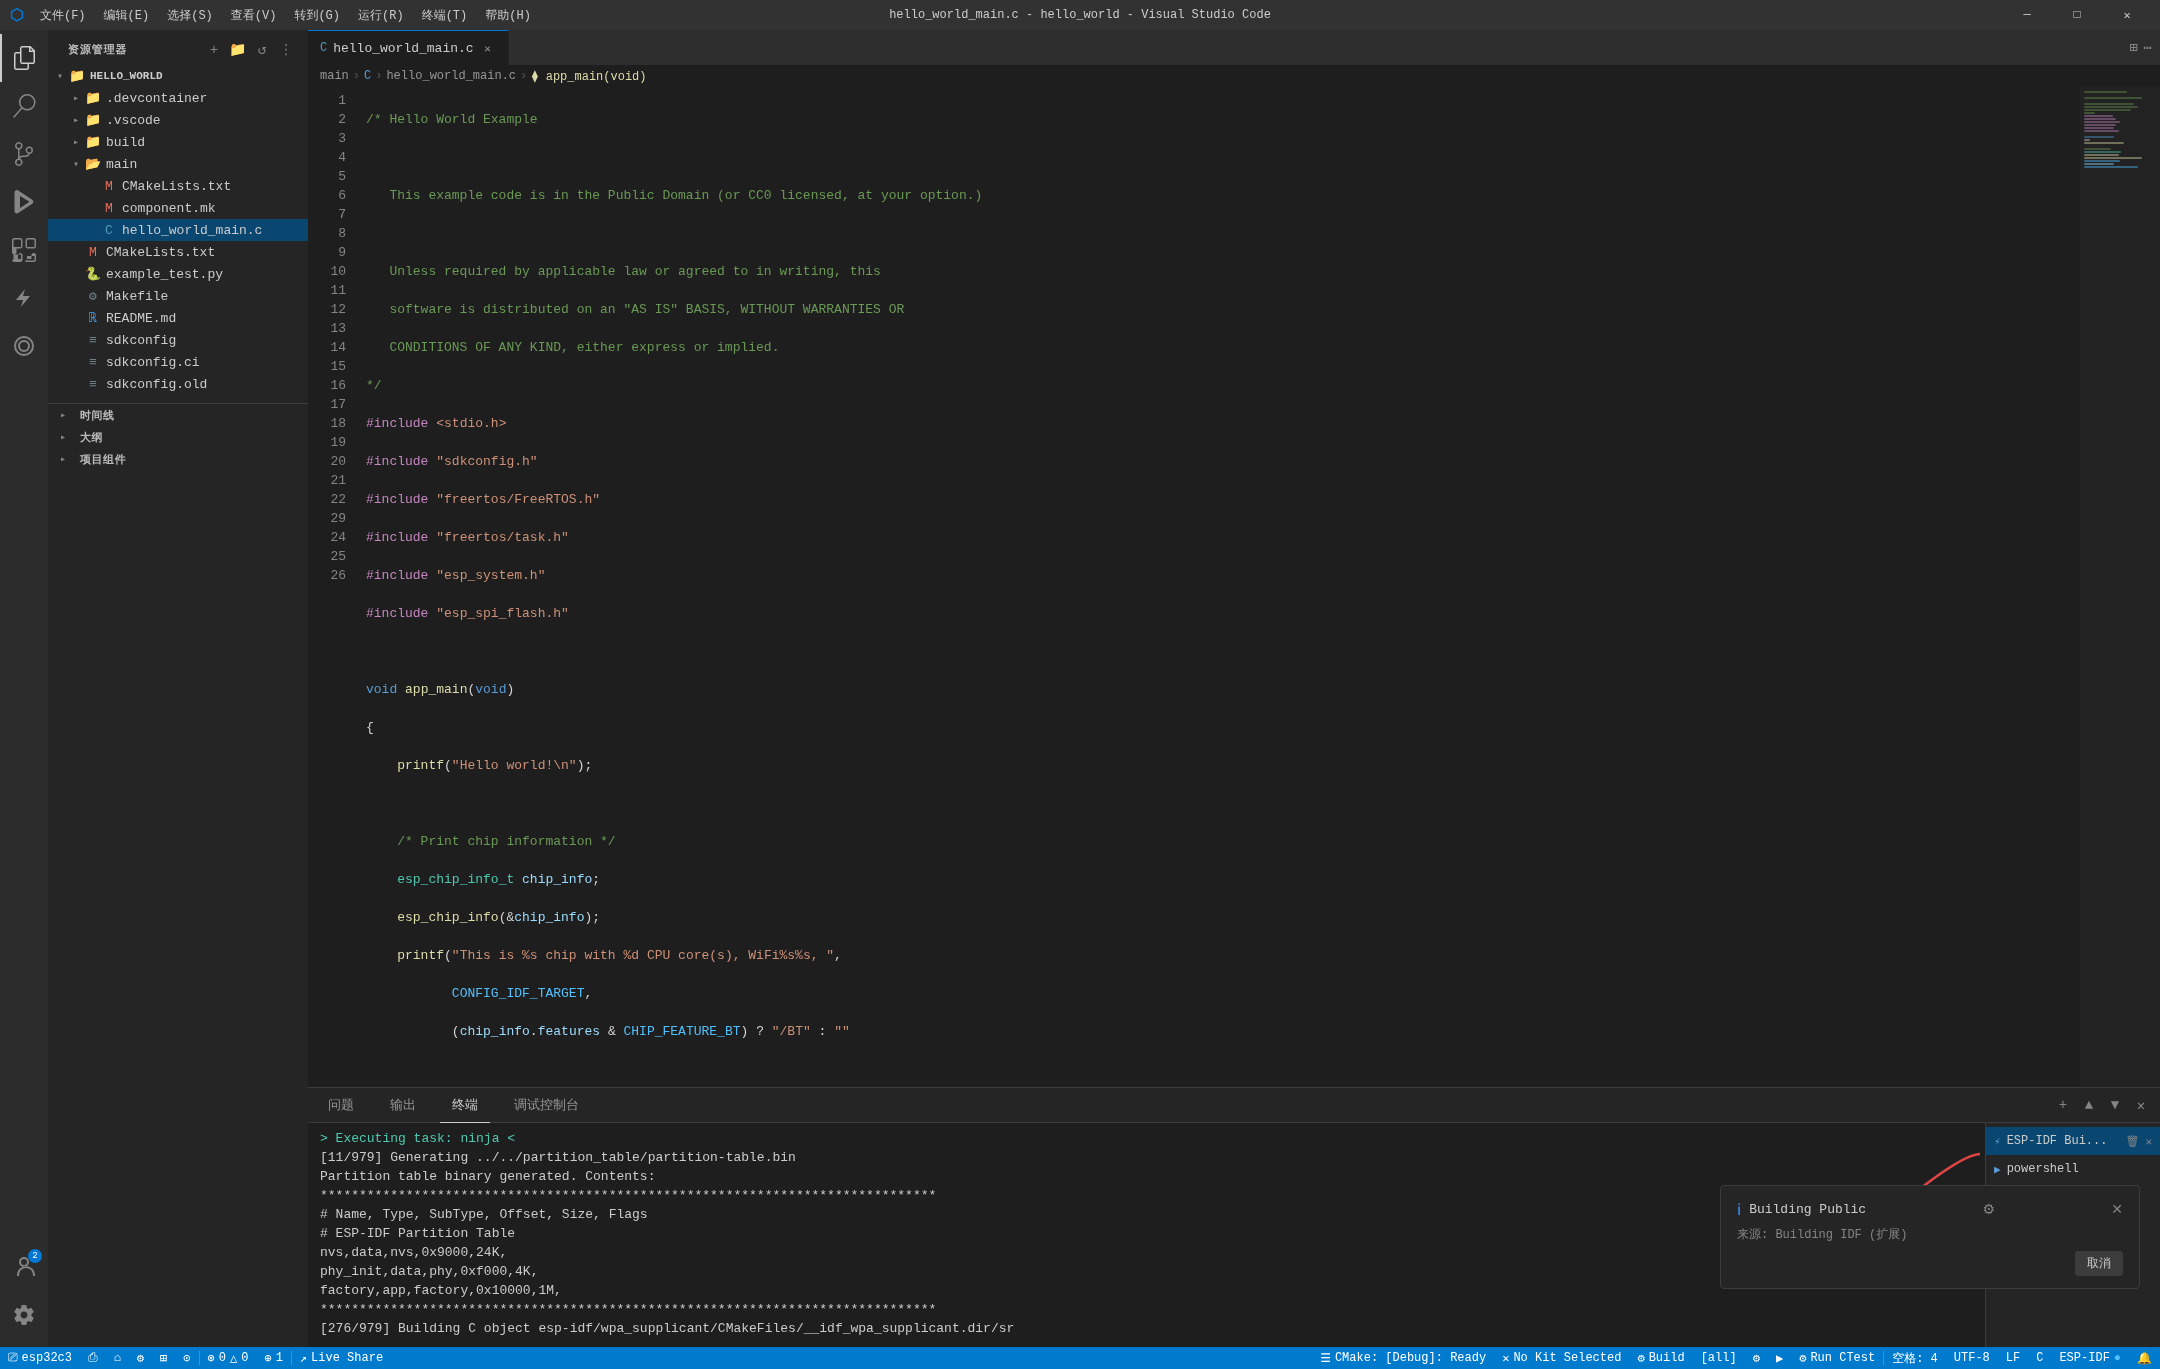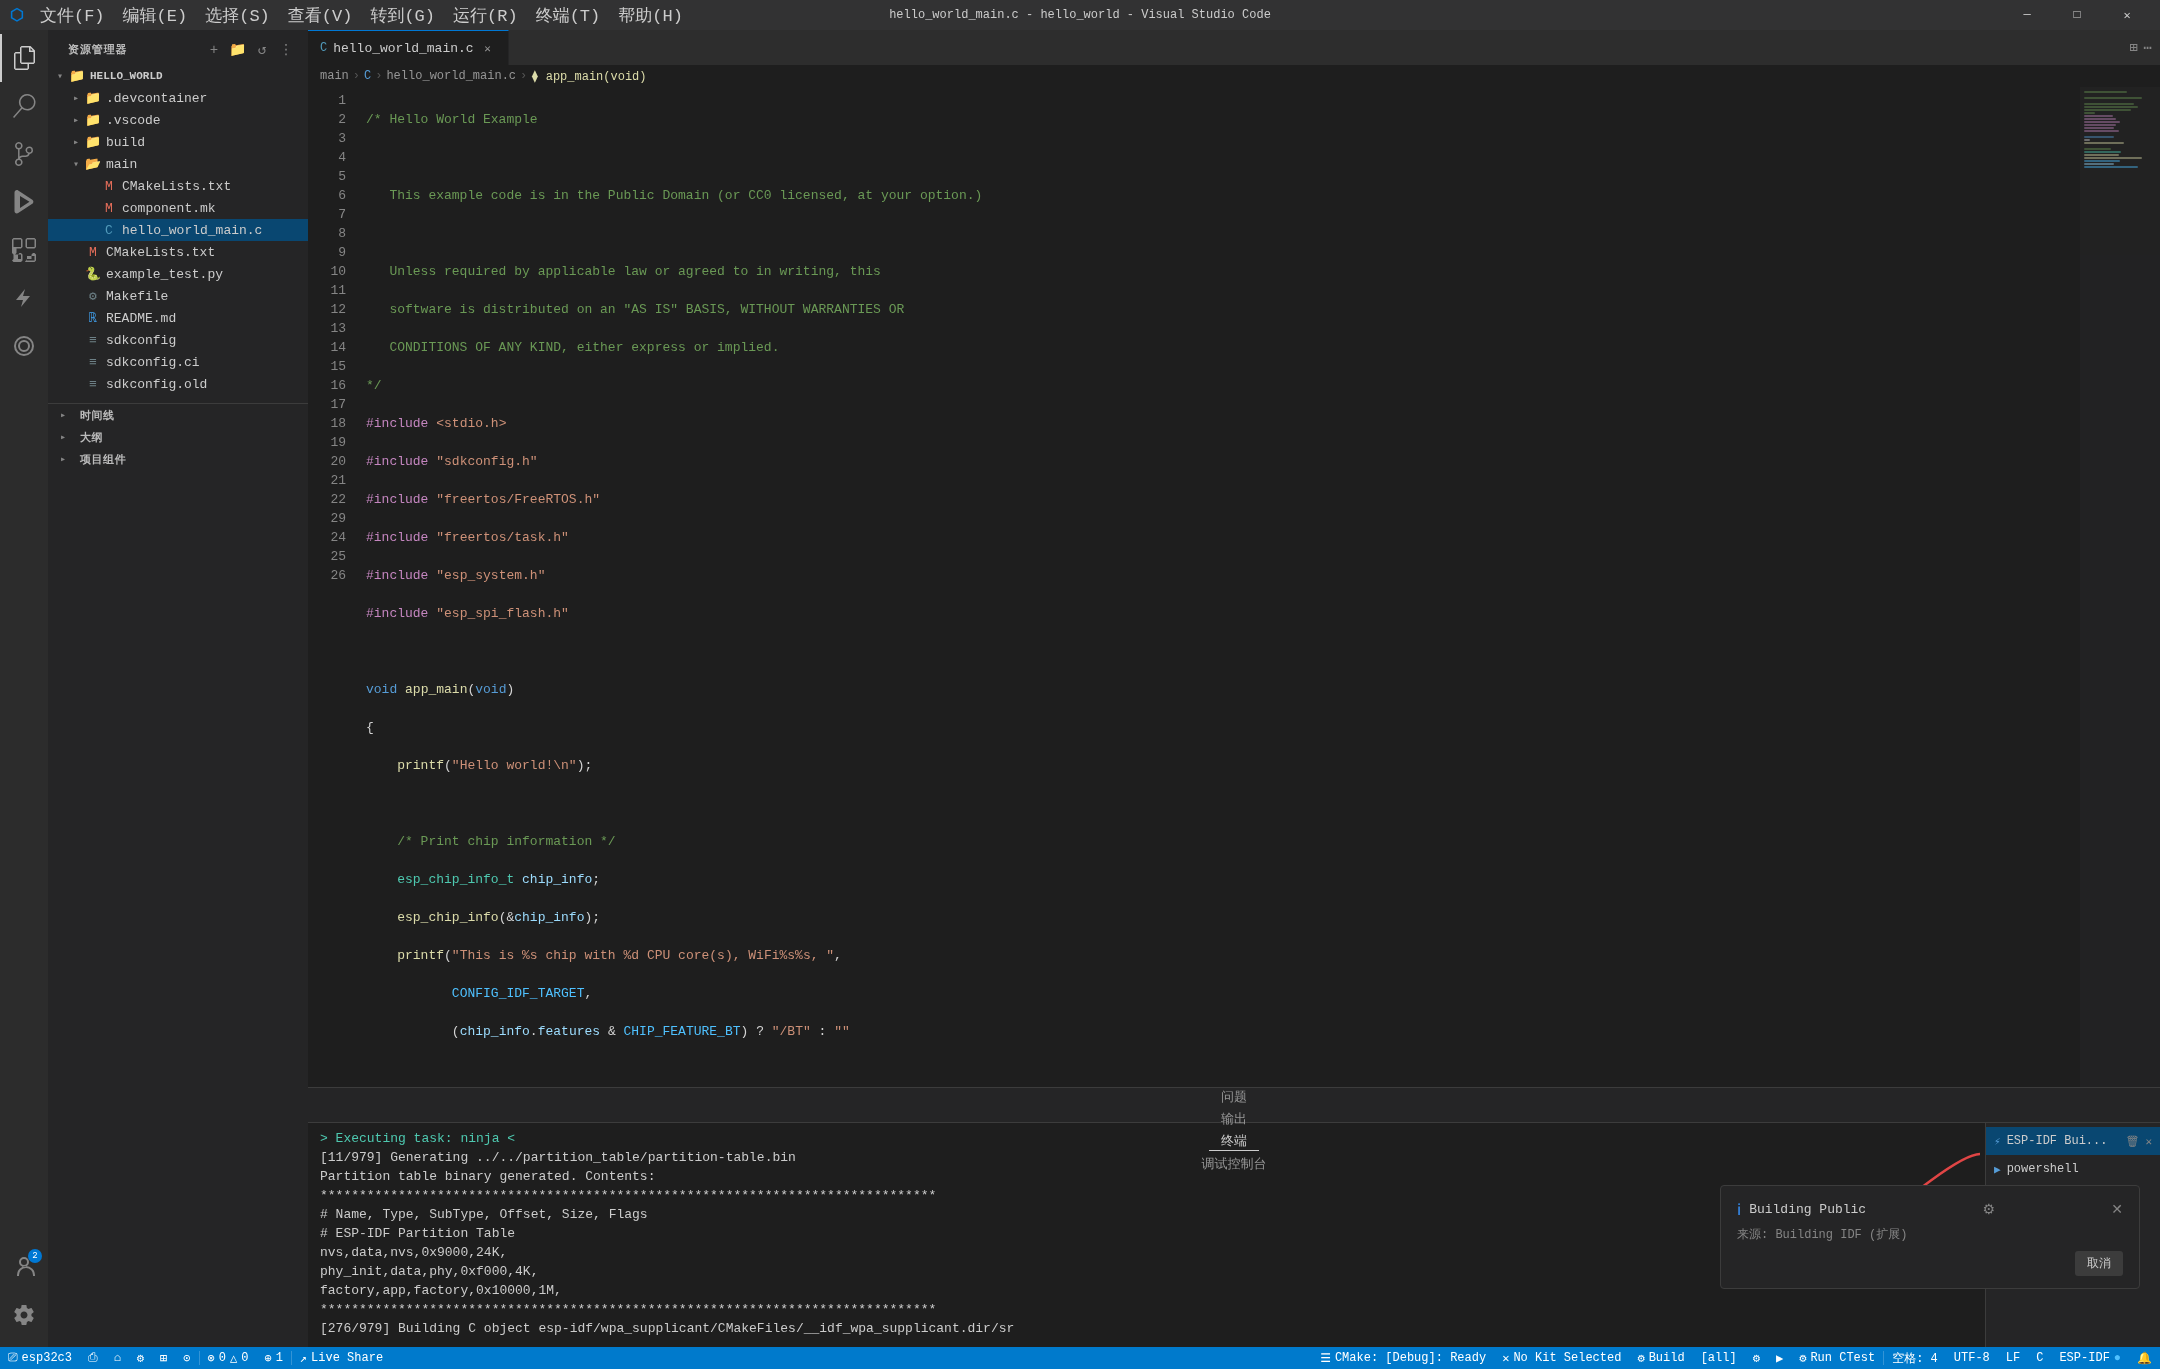--- a/index.html
+++ b/index.html
@@ -36,21 +36,21 @@
       font-weight: bold;
     }
     .menu-bar {
       display: flex;
       gap: 2px;
     }
     .menu-item {
       padding: 2px 8px;
       cursor: pointer;
       color: #cccccc;
-      font-size: 17px;
+      font-size: 12px;
     }
     #title-center {
       position: absolute;
       left: 50%;
       transform: translateX(-50%);
       font-size: 12px;
       color: #cccccc;
     }
     #title-bar-right {
       display: flex;
@@ -294,24 +294,23 @@
       flex-direction: column;
       border-top: 1px solid #3c3c3c;
       flex-shrink: 0;
     }
     #panel-tabs {
       height: 35px;
       background: #252526;
       display: flex;
       align-items: center;
       padding: 0 8px;
-      gap: 4px;
+      gap: 12px;
       border-bottom: 1px solid #3c3c3c;
       flex-shrink: 0;
-      flex-direction: column;
     }
     .panel-tab {
       height: 35px;
       display: flex;
       align-items: center;
       padding: 0 12px;
       cursor: pointer;
       font-size: 13px;
       color: #969696;
     }

